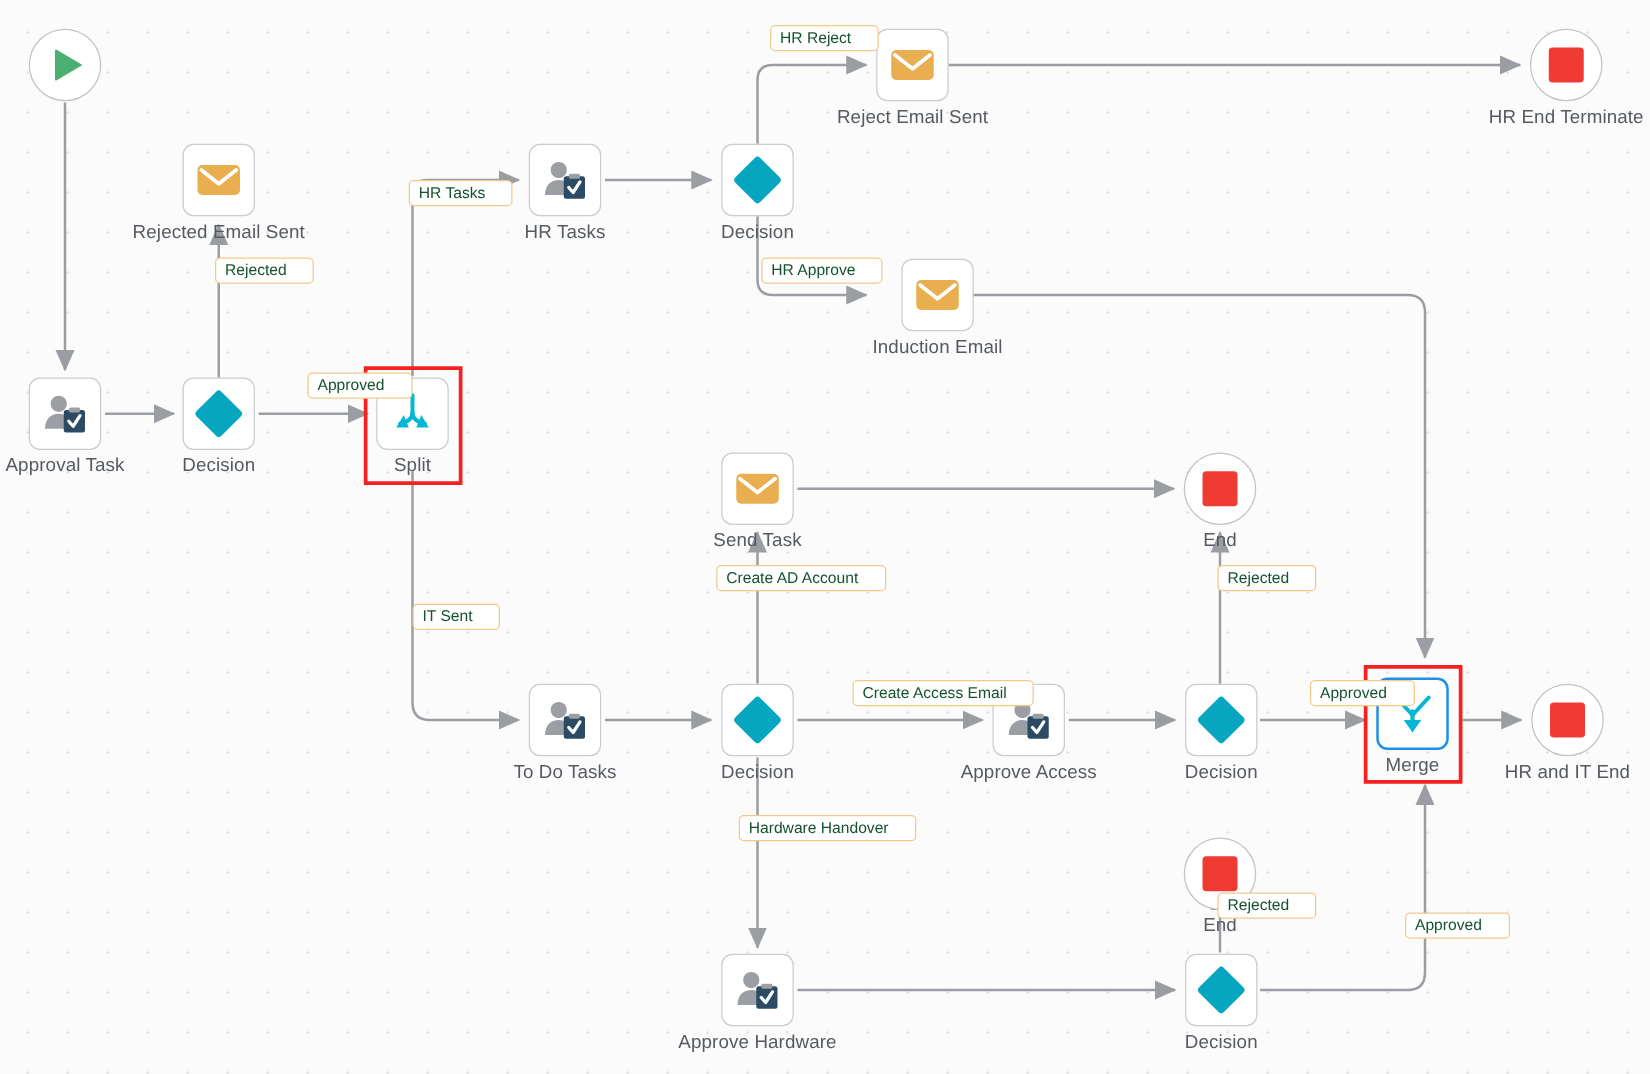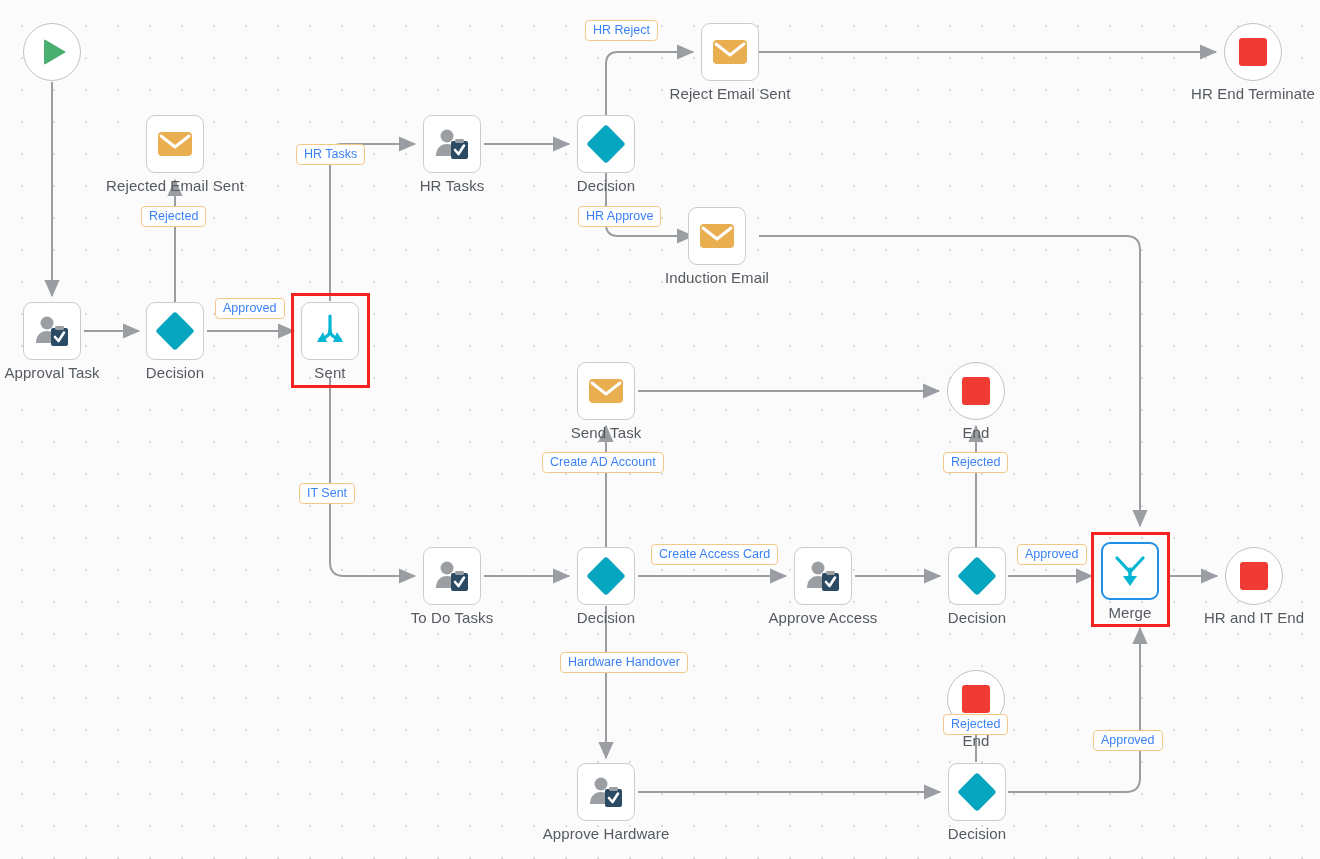--- a/index.html
+++ b/index.html
@@ -72,25 +72,26 @@
     box-sizing:border-box;
     pointer-events:none;
   }
 
   
   .elabel{
     position:absolute;
     background:#ffffff;
     border:1px solid #f3c98a;
     border-radius:4px;
-    color:#3b82f6;
+    color:#14532d;
     font-size:12.5px;
-    padding:2px 7px 3px 7px;
+    padding:2px 21px 3px 7px;
     white-space:nowrap;
     line-height:14px;
+    margin-left:31px;
   }
 </style>
 </head>
 <body>
 
 <div id="canvas">
 
   <svg class="edges" viewBox="0 0 1320 859">
     <defs>
       <marker id="ah" markerWidth="9" markerHeight="9" refX="8" refY="4.5" orient="auto">
@@ -188,21 +189,21 @@
 
   <div class="node" style="left:301px;top:302px;">
     <div class="box">
       <svg width="38" height="34" viewBox="0 0 38 34">
         <path d="M19,2 L19,16 C19,22 14,24 9,25" fill="none" stroke="#06b6d4" stroke-width="3.2" stroke-linecap="round"></path>
         <path d="M19,16 C19,22 24,24 29,25" fill="none" stroke="#06b6d4" stroke-width="3.2" stroke-linecap="round"></path>
         <path d="M12,18 L6,28 L16,28 Z" fill="#06b6d4"></path>
         <path d="M26,18 L32,28 L22,28 Z" fill="#06b6d4"></path>
       </svg>
     </div>
-    <div class="caption">Sent</div>
+    <div class="caption">Split</div>
   </div>
 
   <div class="node" style="left:423px;top:115px;">
     <div class="box">
       <svg width="36" height="32" viewBox="0 0 36 32">
         <circle cx="13" cy="8" r="6.5" fill="#9b9fa4"></circle>
         <path d="M2,28 C2,19 8,16 13,16 C18,16 24,19 24,28 Z" fill="#9b9fa4"></path>
         <rect x="17" y="13" width="17" height="18" rx="2" fill="#2b4a63"></rect>
         <rect x="21" y="11" width="9" height="4" rx="1.4" fill="#9b9fa4"></rect>
         <path d="M21,22 L24.5,26 L30,17.5" fill="none" stroke="#ffffff" stroke-width="2.6" stroke-linecap="round" stroke-linejoin="round"></path>
@@ -228,21 +229,21 @@
     <div class="caption">Reject Email Sent</div>
   </div>
 
   <div class="node" style="left:1224px;top:23px;">
     <div class="circ">
       <div class="g-stop"></div>
     </div>
     <div class="caption">HR End Terminate</div>
   </div>
 
-  <div class="node" style="left:688px;top:207px;">
+  <div class="node" style="left:721px;top:207px;">
     <div class="box">
       <svg width="36" height="28" viewBox="0 0 36 28">
         <rect x="1" y="2" width="34" height="24" rx="4" fill="#e8ae50"></rect>
         <path d="M4,6 L18,17 L32,6" fill="none" stroke="#ffffff" stroke-width="3" stroke-linecap="round" stroke-linejoin="round"></path>
       </svg>
     </div>
     <div class="caption">Induction Email</div>
   </div>
 
   <div class="node" style="left:577px;top:362px;">
@@ -349,19 +350,19 @@
   </div>
 
   <div class="elabel" style="left:141px;top:206px;">Rejected</div>
   <div class="elabel" style="left:215px;top:298px;">Approved</div>
   <div class="elabel" style="left:296px;top:144px;">HR Tasks</div>
   <div class="elabel" style="left:585px;top:20px;">HR Reject</div>
   <div class="elabel" style="left:578px;top:206px;">HR Approve</div>
   <div class="elabel" style="left:299px;top:483px;">IT Sent</div>
   <div class="elabel" style="left:542px;top:452px;">Create AD Account</div>
   <div class="elabel" style="left:943px;top:452px;">Rejected</div>
-  <div class="elabel" style="left:651px;top:544px;">Create Access Card</div>
+  <div class="elabel" style="left:651px;top:544px;">Create Access Email</div>
   <div class="elabel" style="left:1017px;top:544px;">Approved</div>
   <div class="elabel" style="left:560px;top:652px;">Hardware Handover</div>
   <div class="elabel" style="left:943px;top:714px;">Rejected</div>
   <div class="elabel" style="left:1093px;top:730px;">Approved</div>
 
 </div>
 
 </body></html>

